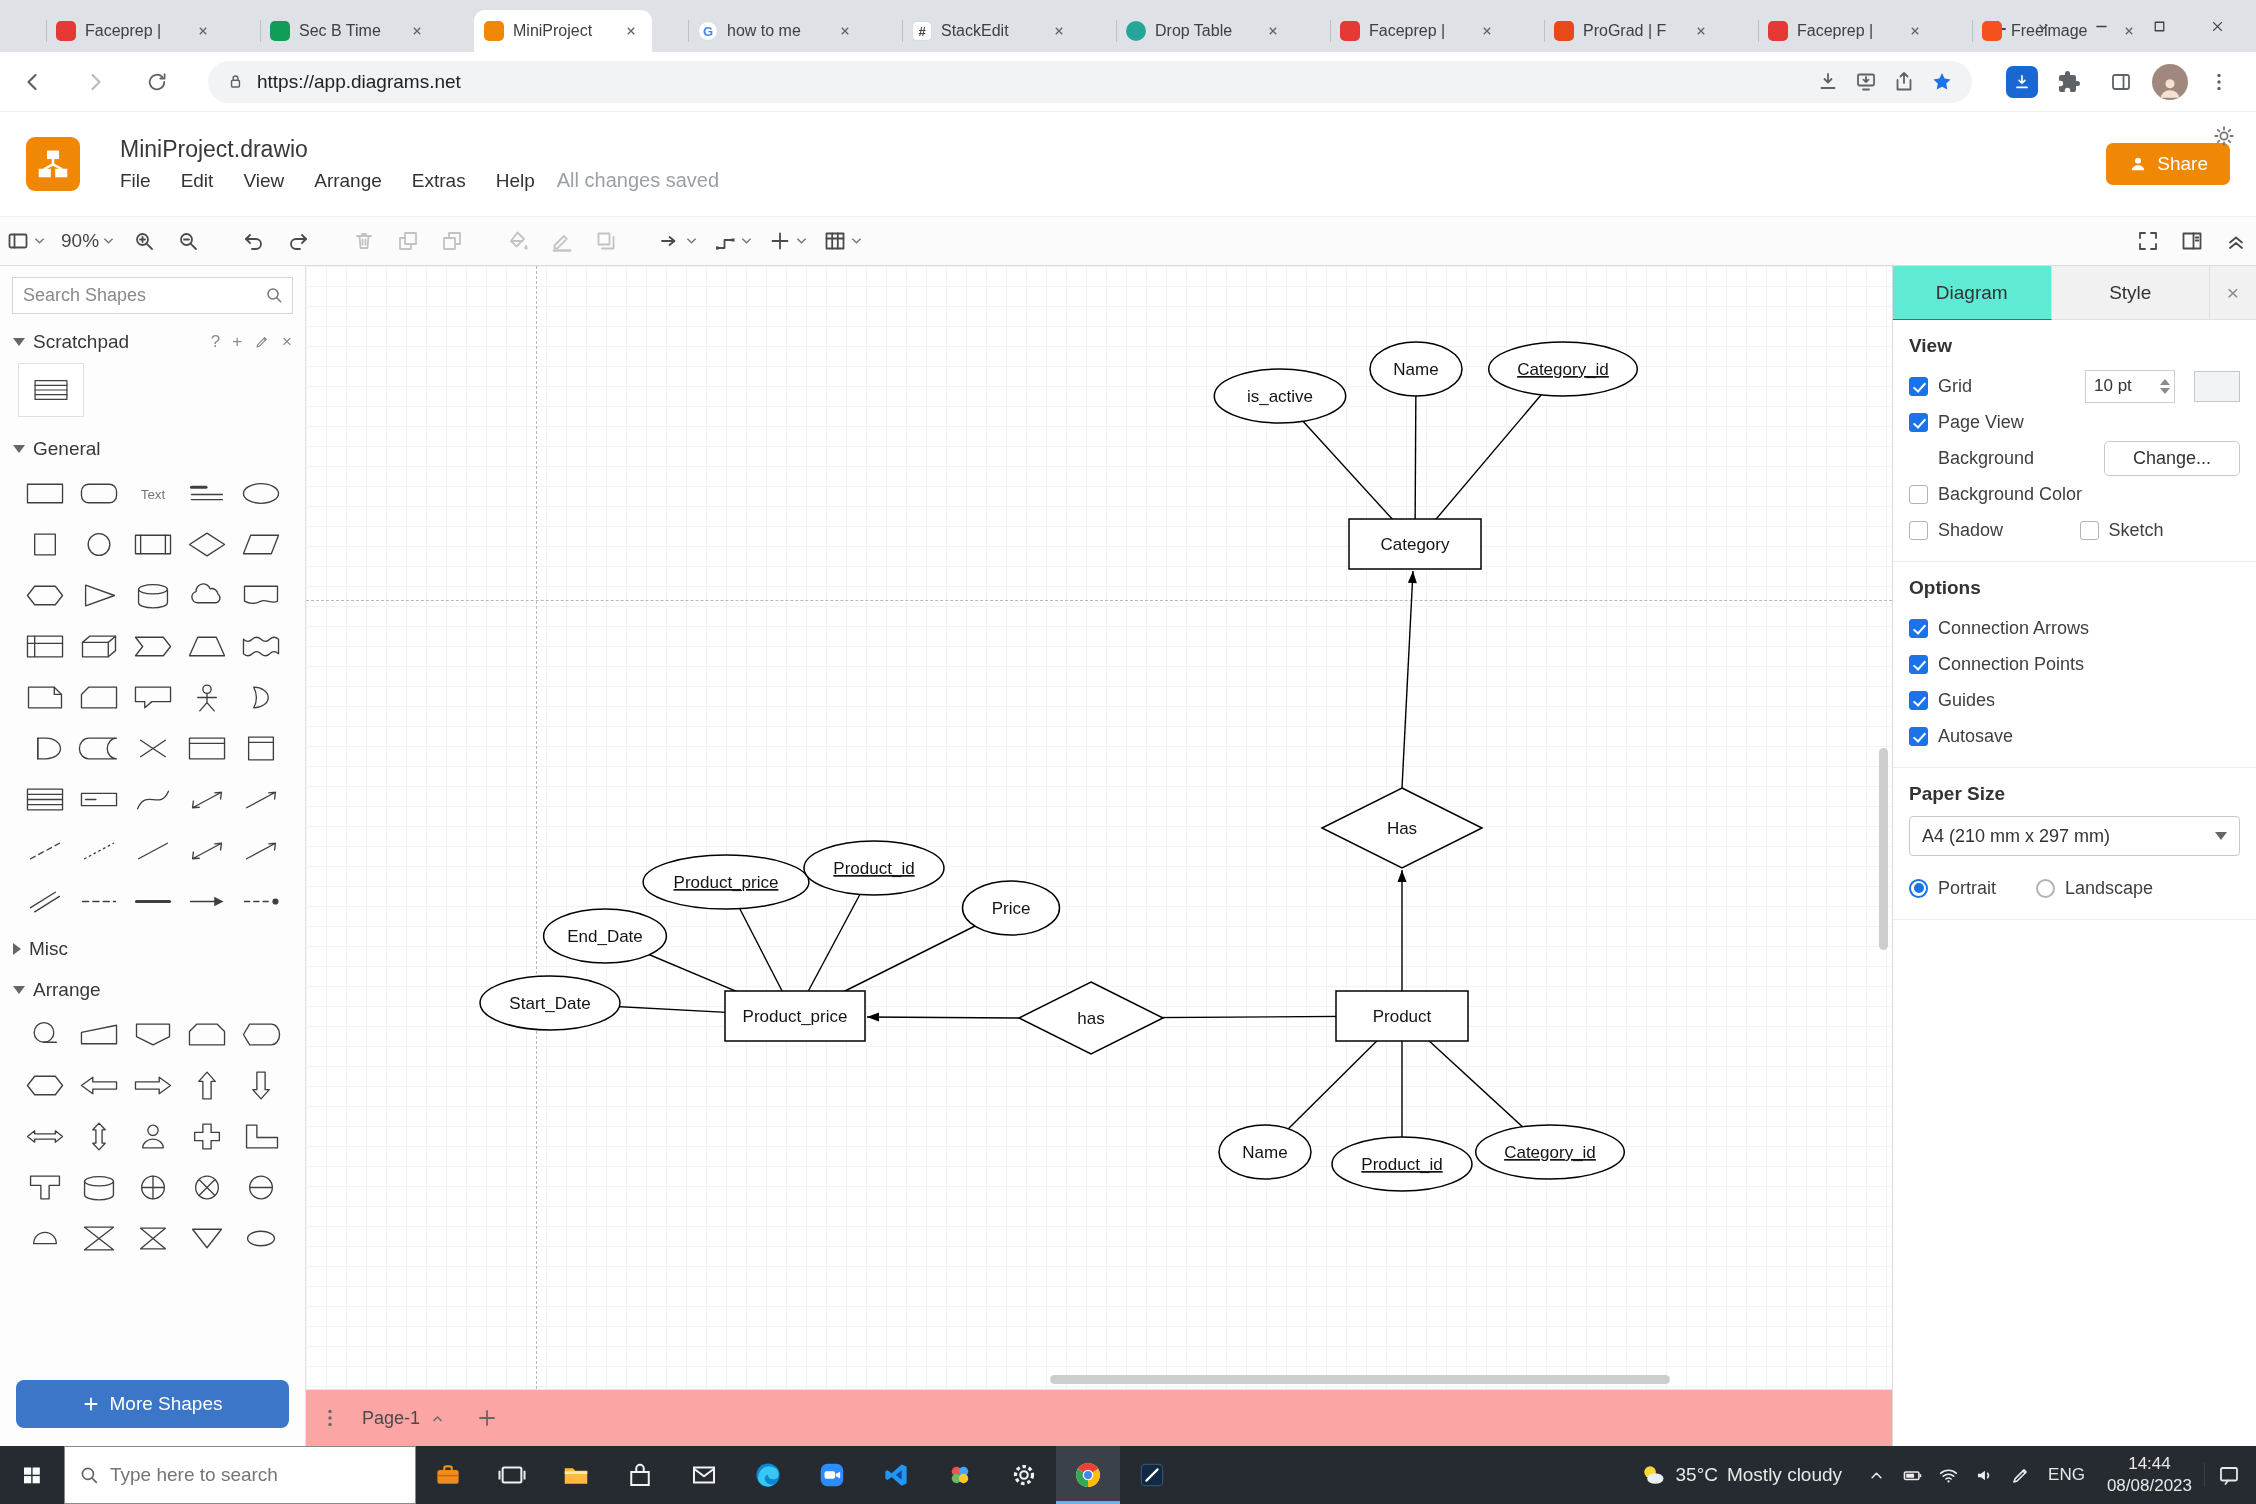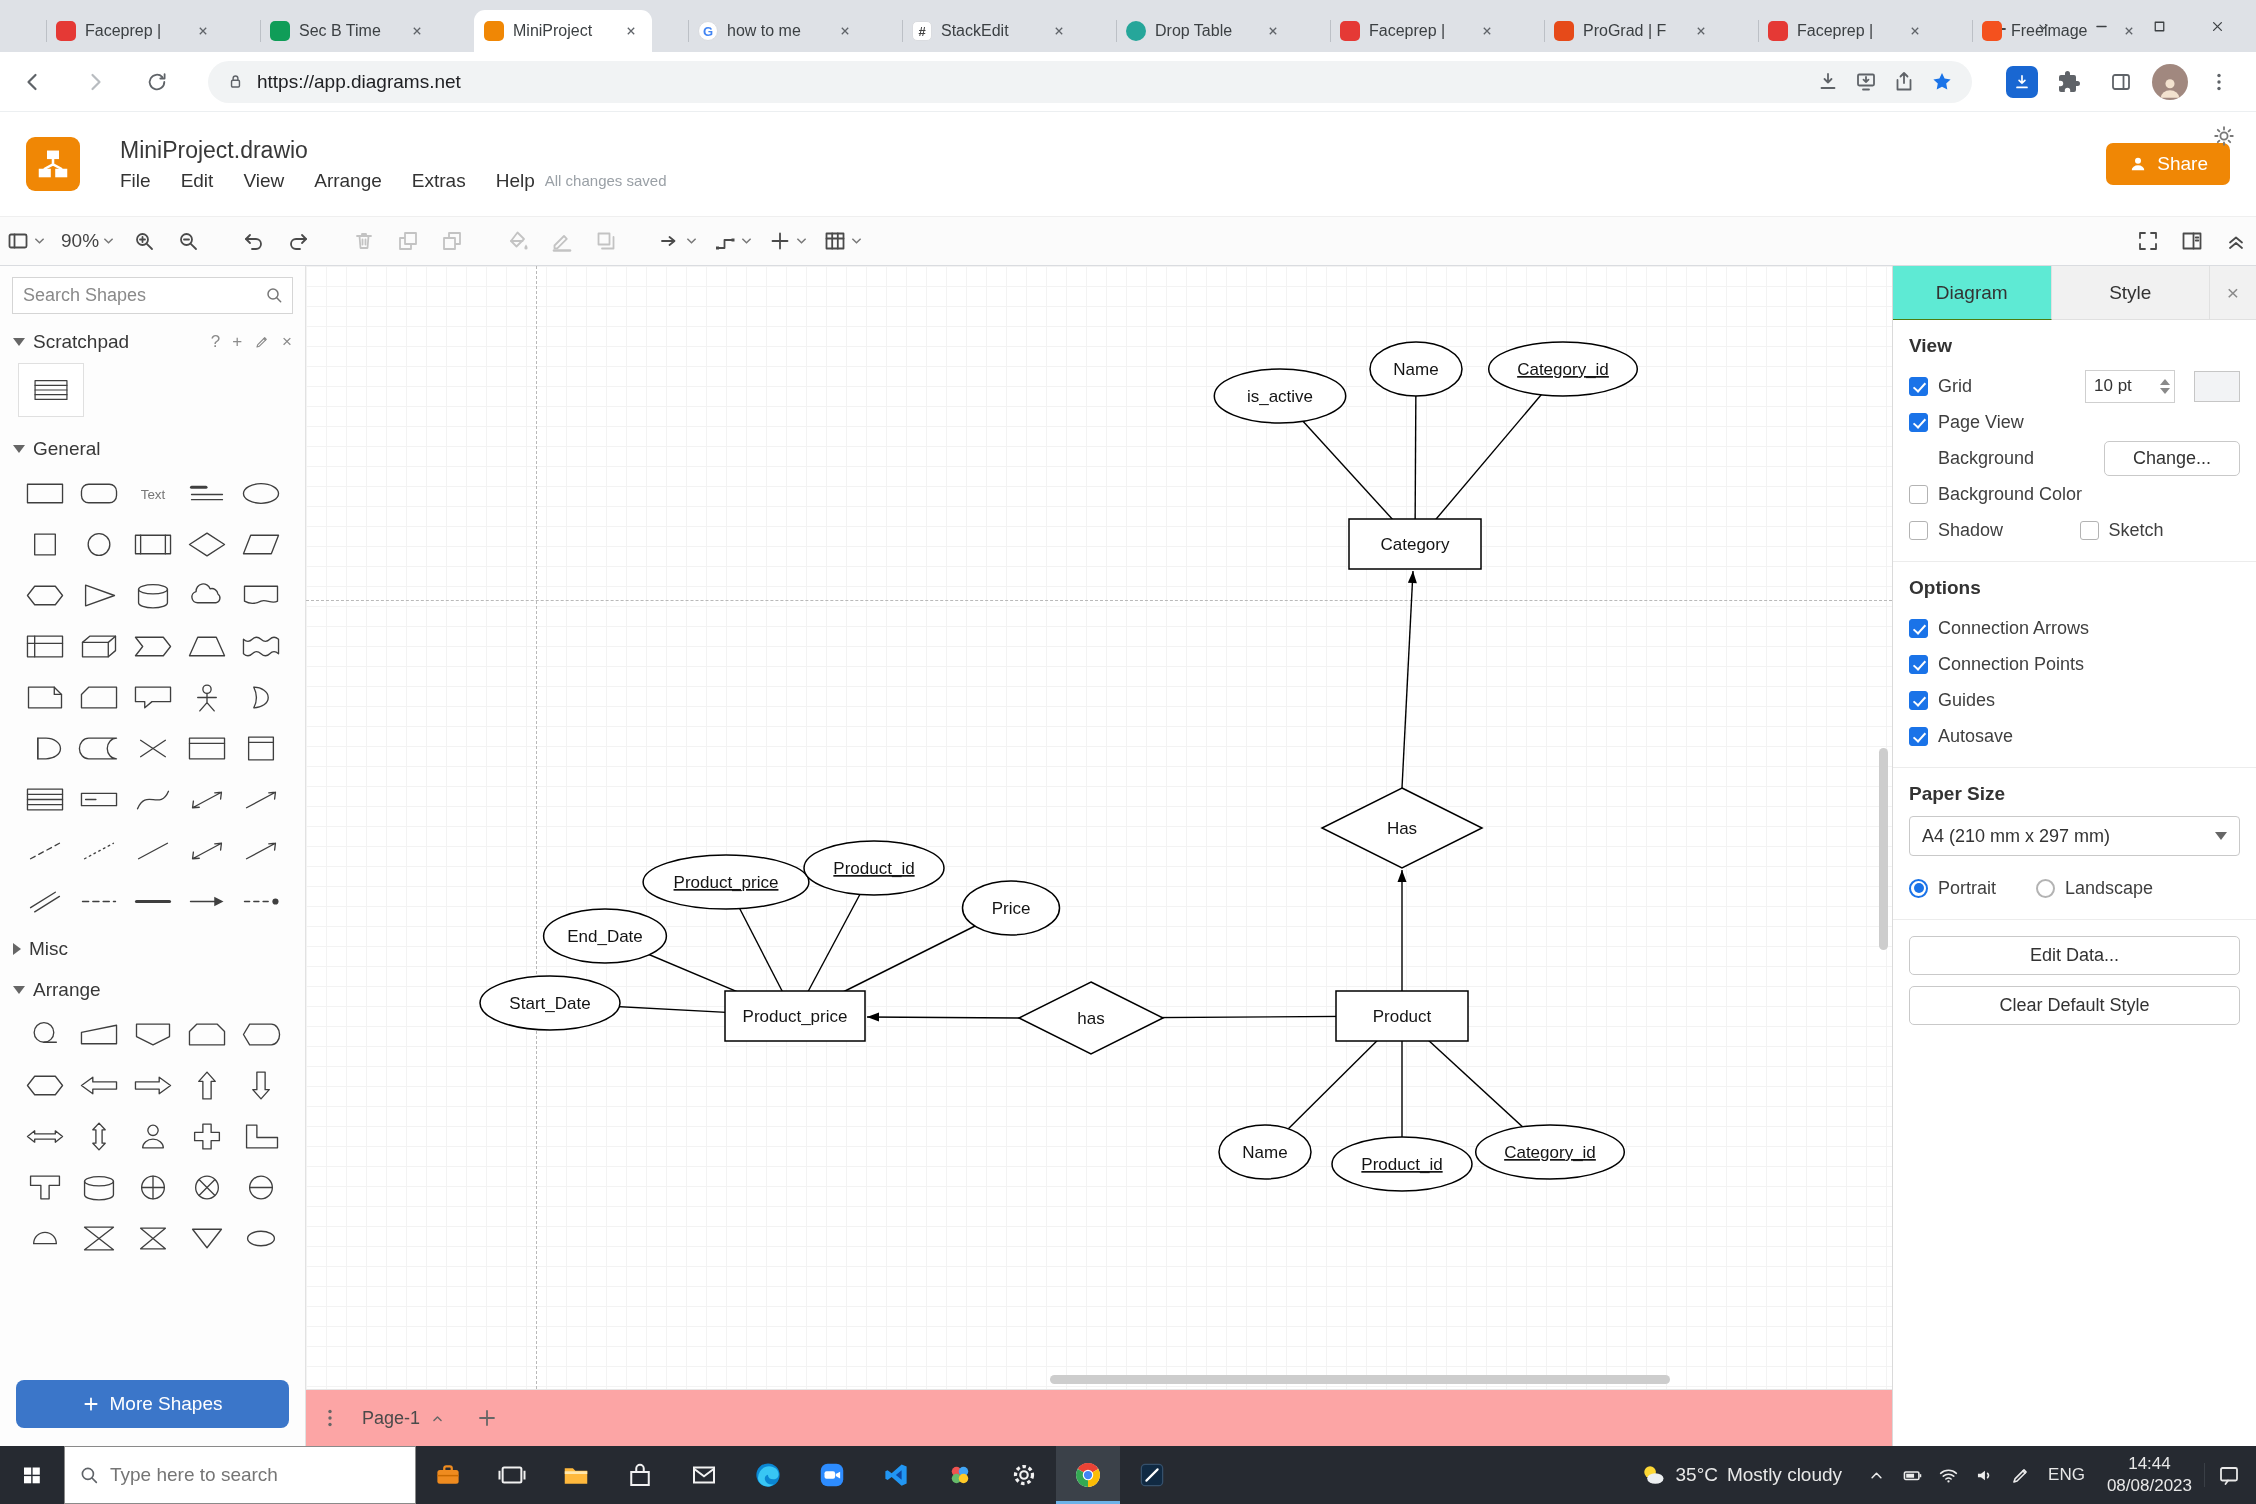--- a/index.html
+++ b/index.html
@@ -41,21 +41,21 @@
 
   
   .appheader { height:104px; background:#fff; display:flex; align-items:center; padding:0 26px; position:relative; flex:none;gap:18px; }
   .logo { width:54px; height:54px; background:#F08705; border-radius:9px; display:flex; align-items:center; justify-content:center; margin-right:22px; flex:none; }
   .logo .ic { width:38px; height:38px; }
   .title-block { display:flex; flex-direction:column; gap:6px; min-width:0; }
   .doc-title { font-size:23px; color:#383838; }
   .menubar { display:flex; align-items:center; font-size:19px; color:#333; }
   .menu-items { display:flex; gap:30px; }
   .menu-item { cursor:default; }
-  .savestatus { color:#9aa0a6; margin-left:10px; font-size:15px; }
+  .savestatus { color:#9aa0a6; margin-left:22px; font-size:20px; }
   .share-btn { margin-left:auto; background:#F08705; color:#fff; border:none; border-radius:7px; height:42px; padding:0 22px; display:flex; gap:9px; align-items:center; font-size:19px; font-family:inherit; }
   .share-btn .ic { width:20px; height:20px; }
   .appearance { position:absolute; right:20px; top:12px; color:#777; }
 
   
   .drawtoolbar { height:50px; background:#fbfbfb; border-top:1px solid #efefef; border-bottom:1px solid #dadce0; display:flex; align-items:center; padding:0 1px; flex:none; }
   .tb-left, .tb-right { display:flex; align-items:center; gap:6px; }
   .tb-right { margin-left:auto; }
   .tb-item { height:38px; min-width:38px; border:none; background:transparent; display:flex; align-items:center; justify-content:center; gap:4px; border-radius:4px; color:#4a4a4a; padding:0 5px; font-family:inherit; }
   .tb-item.disabled { color:#c3c3c3; }
@@ -1209,24 +1209,20 @@
           <span class="chev-tri chev-down"></span>
         </div>
         <div class="fp-row">
           <span class="radio sel"></span>
           <span class="radio-label">Portrait</span>
           <span class="radio"></span>
           <span>Landscape</span>
         </div>
       </div>
 
-      <div class="fp-buttons">
-        <button class="fp-btn">Edit Data...</button>
-        <button class="fp-btn">Clear Default Style</button>
-      </div>
     </aside>
   </div>
 
   <div class="taskbar">
     <div class="tb-start">
         <span class="ic">
           <svg viewBox="0 0 24 24" fill="none" stroke="currentColor" stroke-width="1.8" stroke-linecap="round" stroke-linejoin="round">
             <rect x="4" y="4.5" width="7.2" height="7.2" fill="#fff" stroke="none"></rect>
             <rect x="12.6" y="4.5" width="7.2" height="7.2" fill="#fff" stroke="none"></rect>
             <rect x="4" y="13.1" width="7.2" height="7.2" fill="#fff" stroke="none"></rect>

